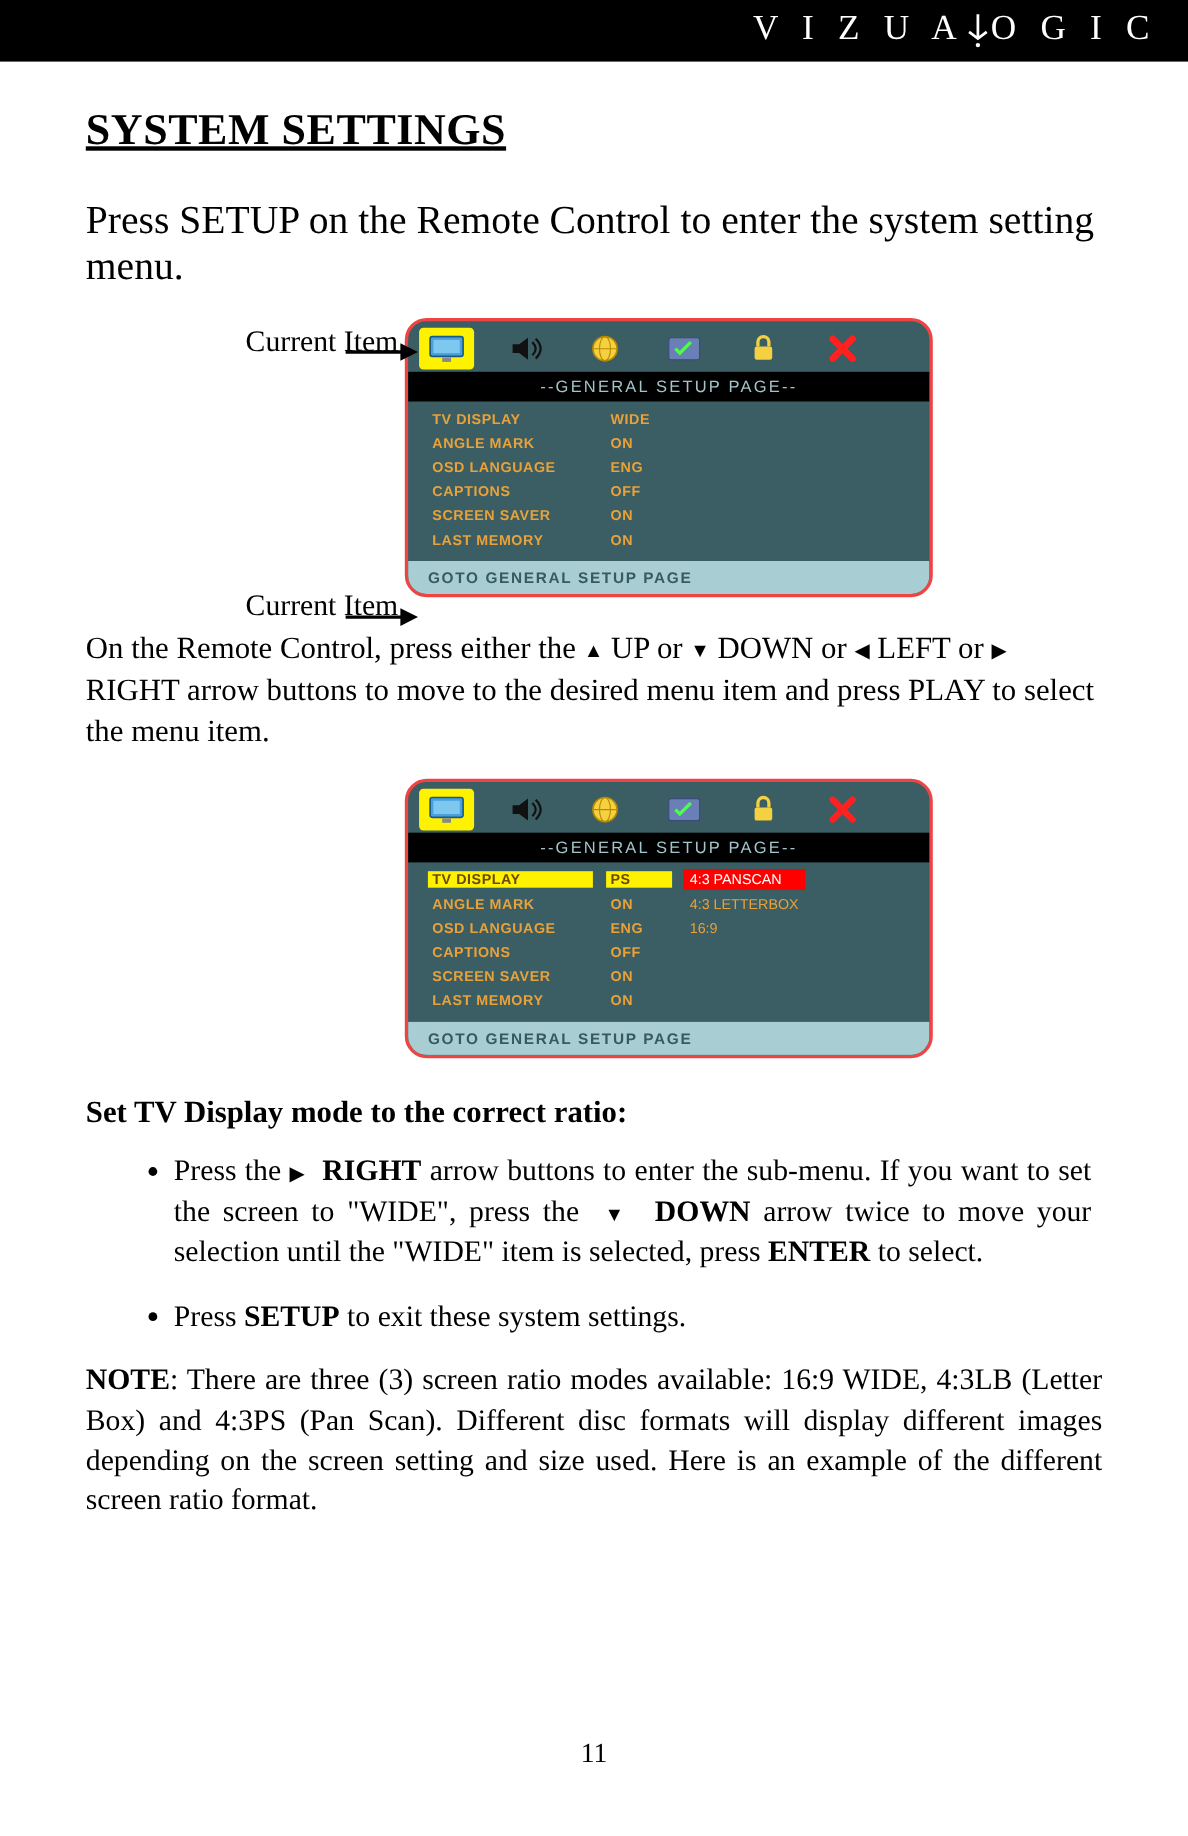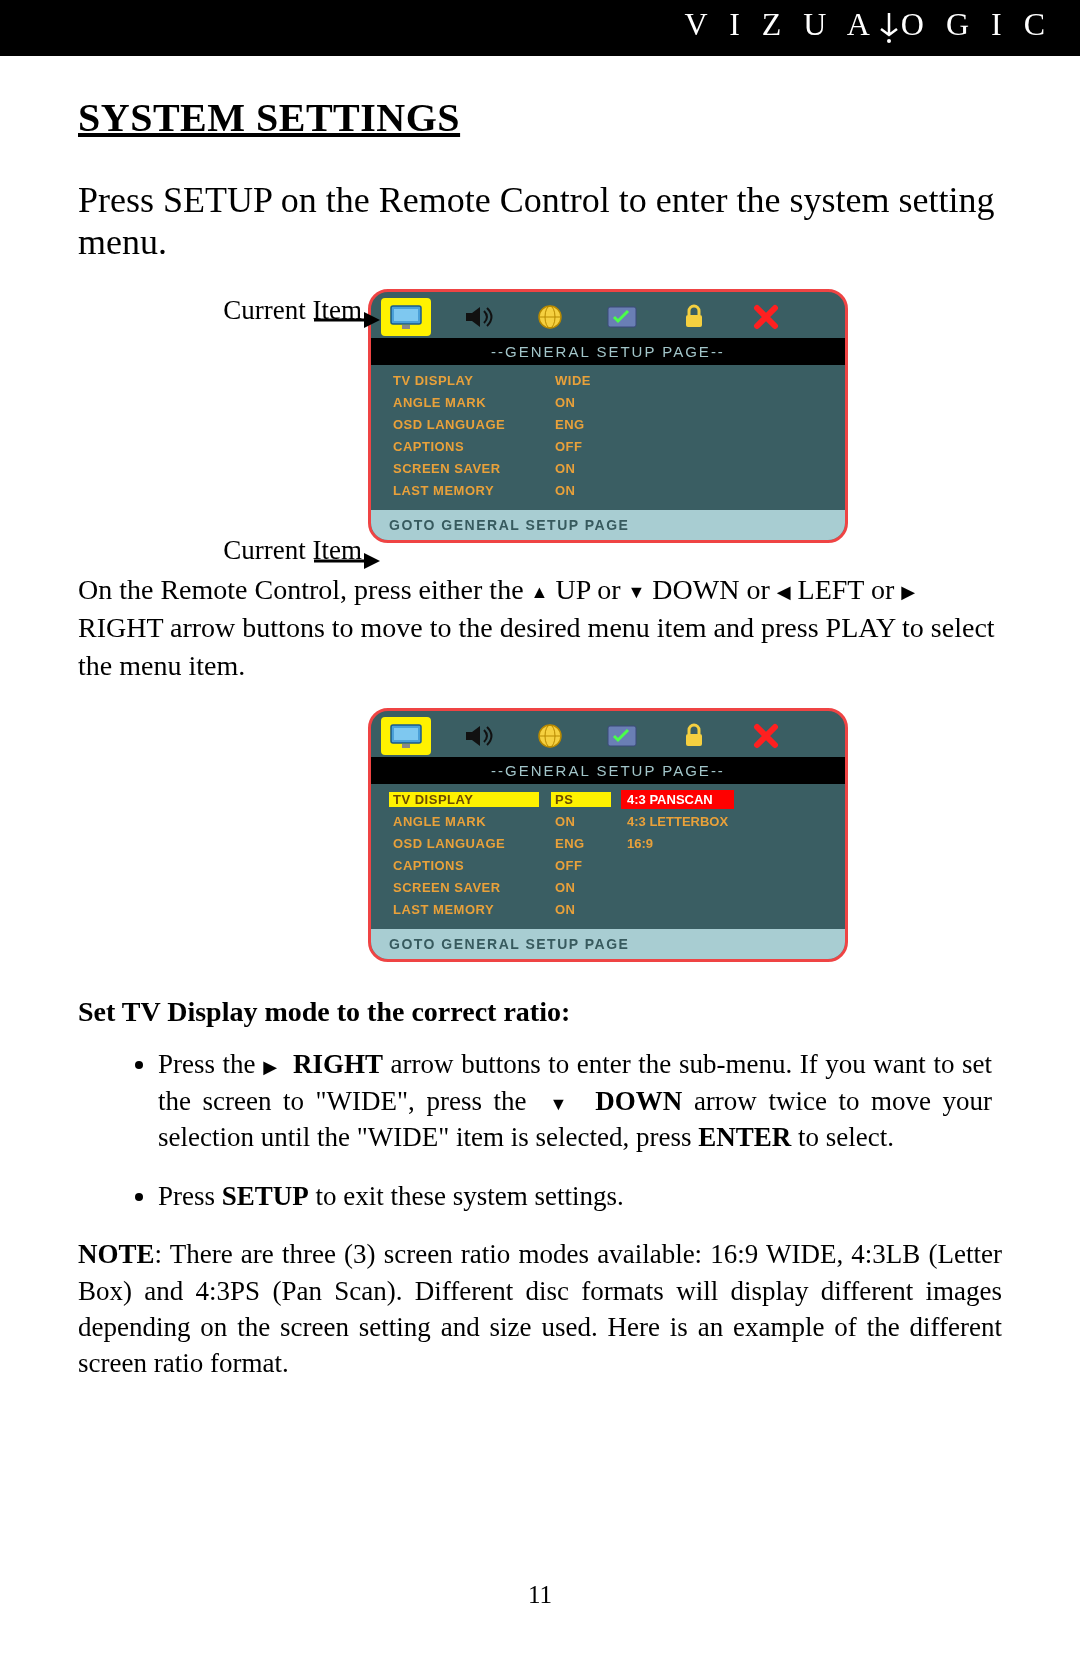--- a/index.html
+++ b/index.html
@@ -109,21 +109,21 @@
     font-size: 13px;
     font-weight: bold;
     letter-spacing: 0.5px;
     height: 19px;
     align-items: center;
   }
   .osd-label { width: 150px; color: #e9a13a; padding-left: 4px; }
   .osd-val { width: 60px; color: #e9a13a; padding-left: 4px; }
   .hl-yellow { background: #fff200; color: #6b4a00 !important; }
   .hl-red { background: #ff0000; color: #fff !important; padding: 0 6px; }
-  .sub-item { color: #e9a13a; font-size: 13px; font-weight: bold; padding: 0 6px; height: 19px; display: flex; align-items: center; }
+  .sub-item { color: #e9a13a; font-size: 13px; font-weight: normal; padding: 0 6px; height: 19px; display: flex; align-items: center; }
   .osd-footer {
     background: #a8cdd2;
     color: #375a5e;
     font-size: 14px;
     padding: 7px 18px;
     letter-spacing: 1.5px;
     font-weight: 700;
   }
   .nav-para {
     font-size: 28px;

